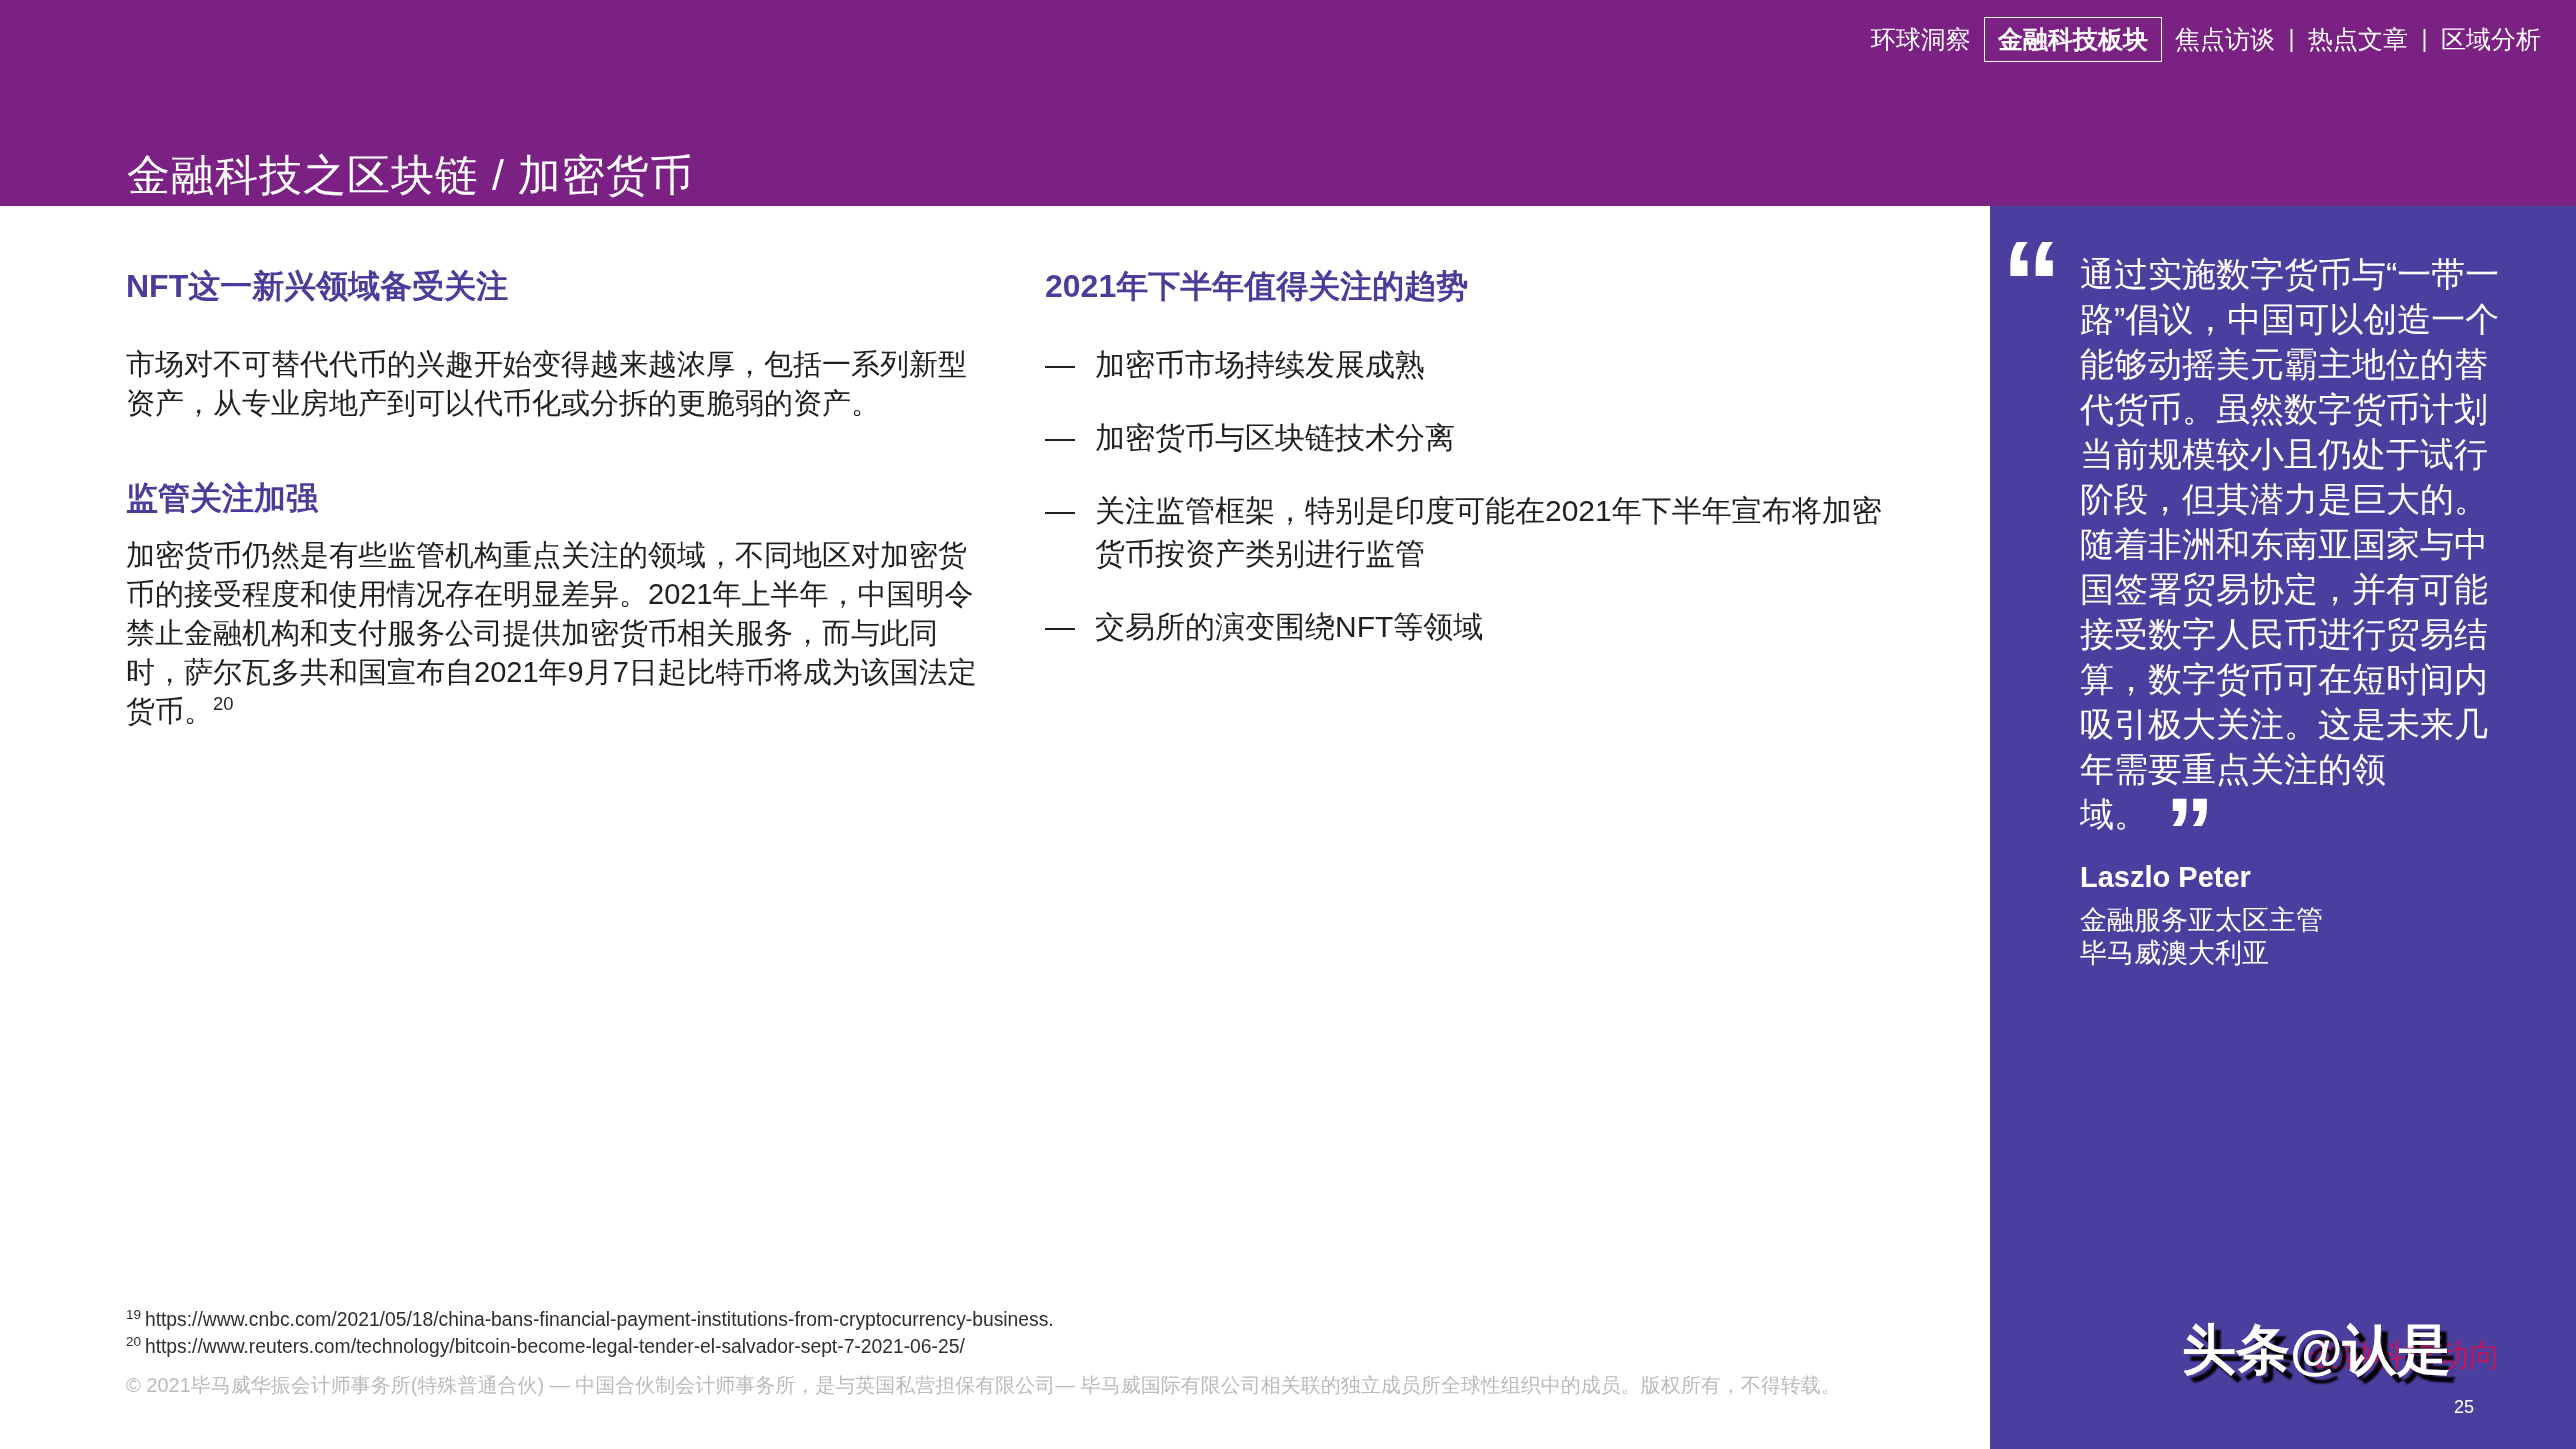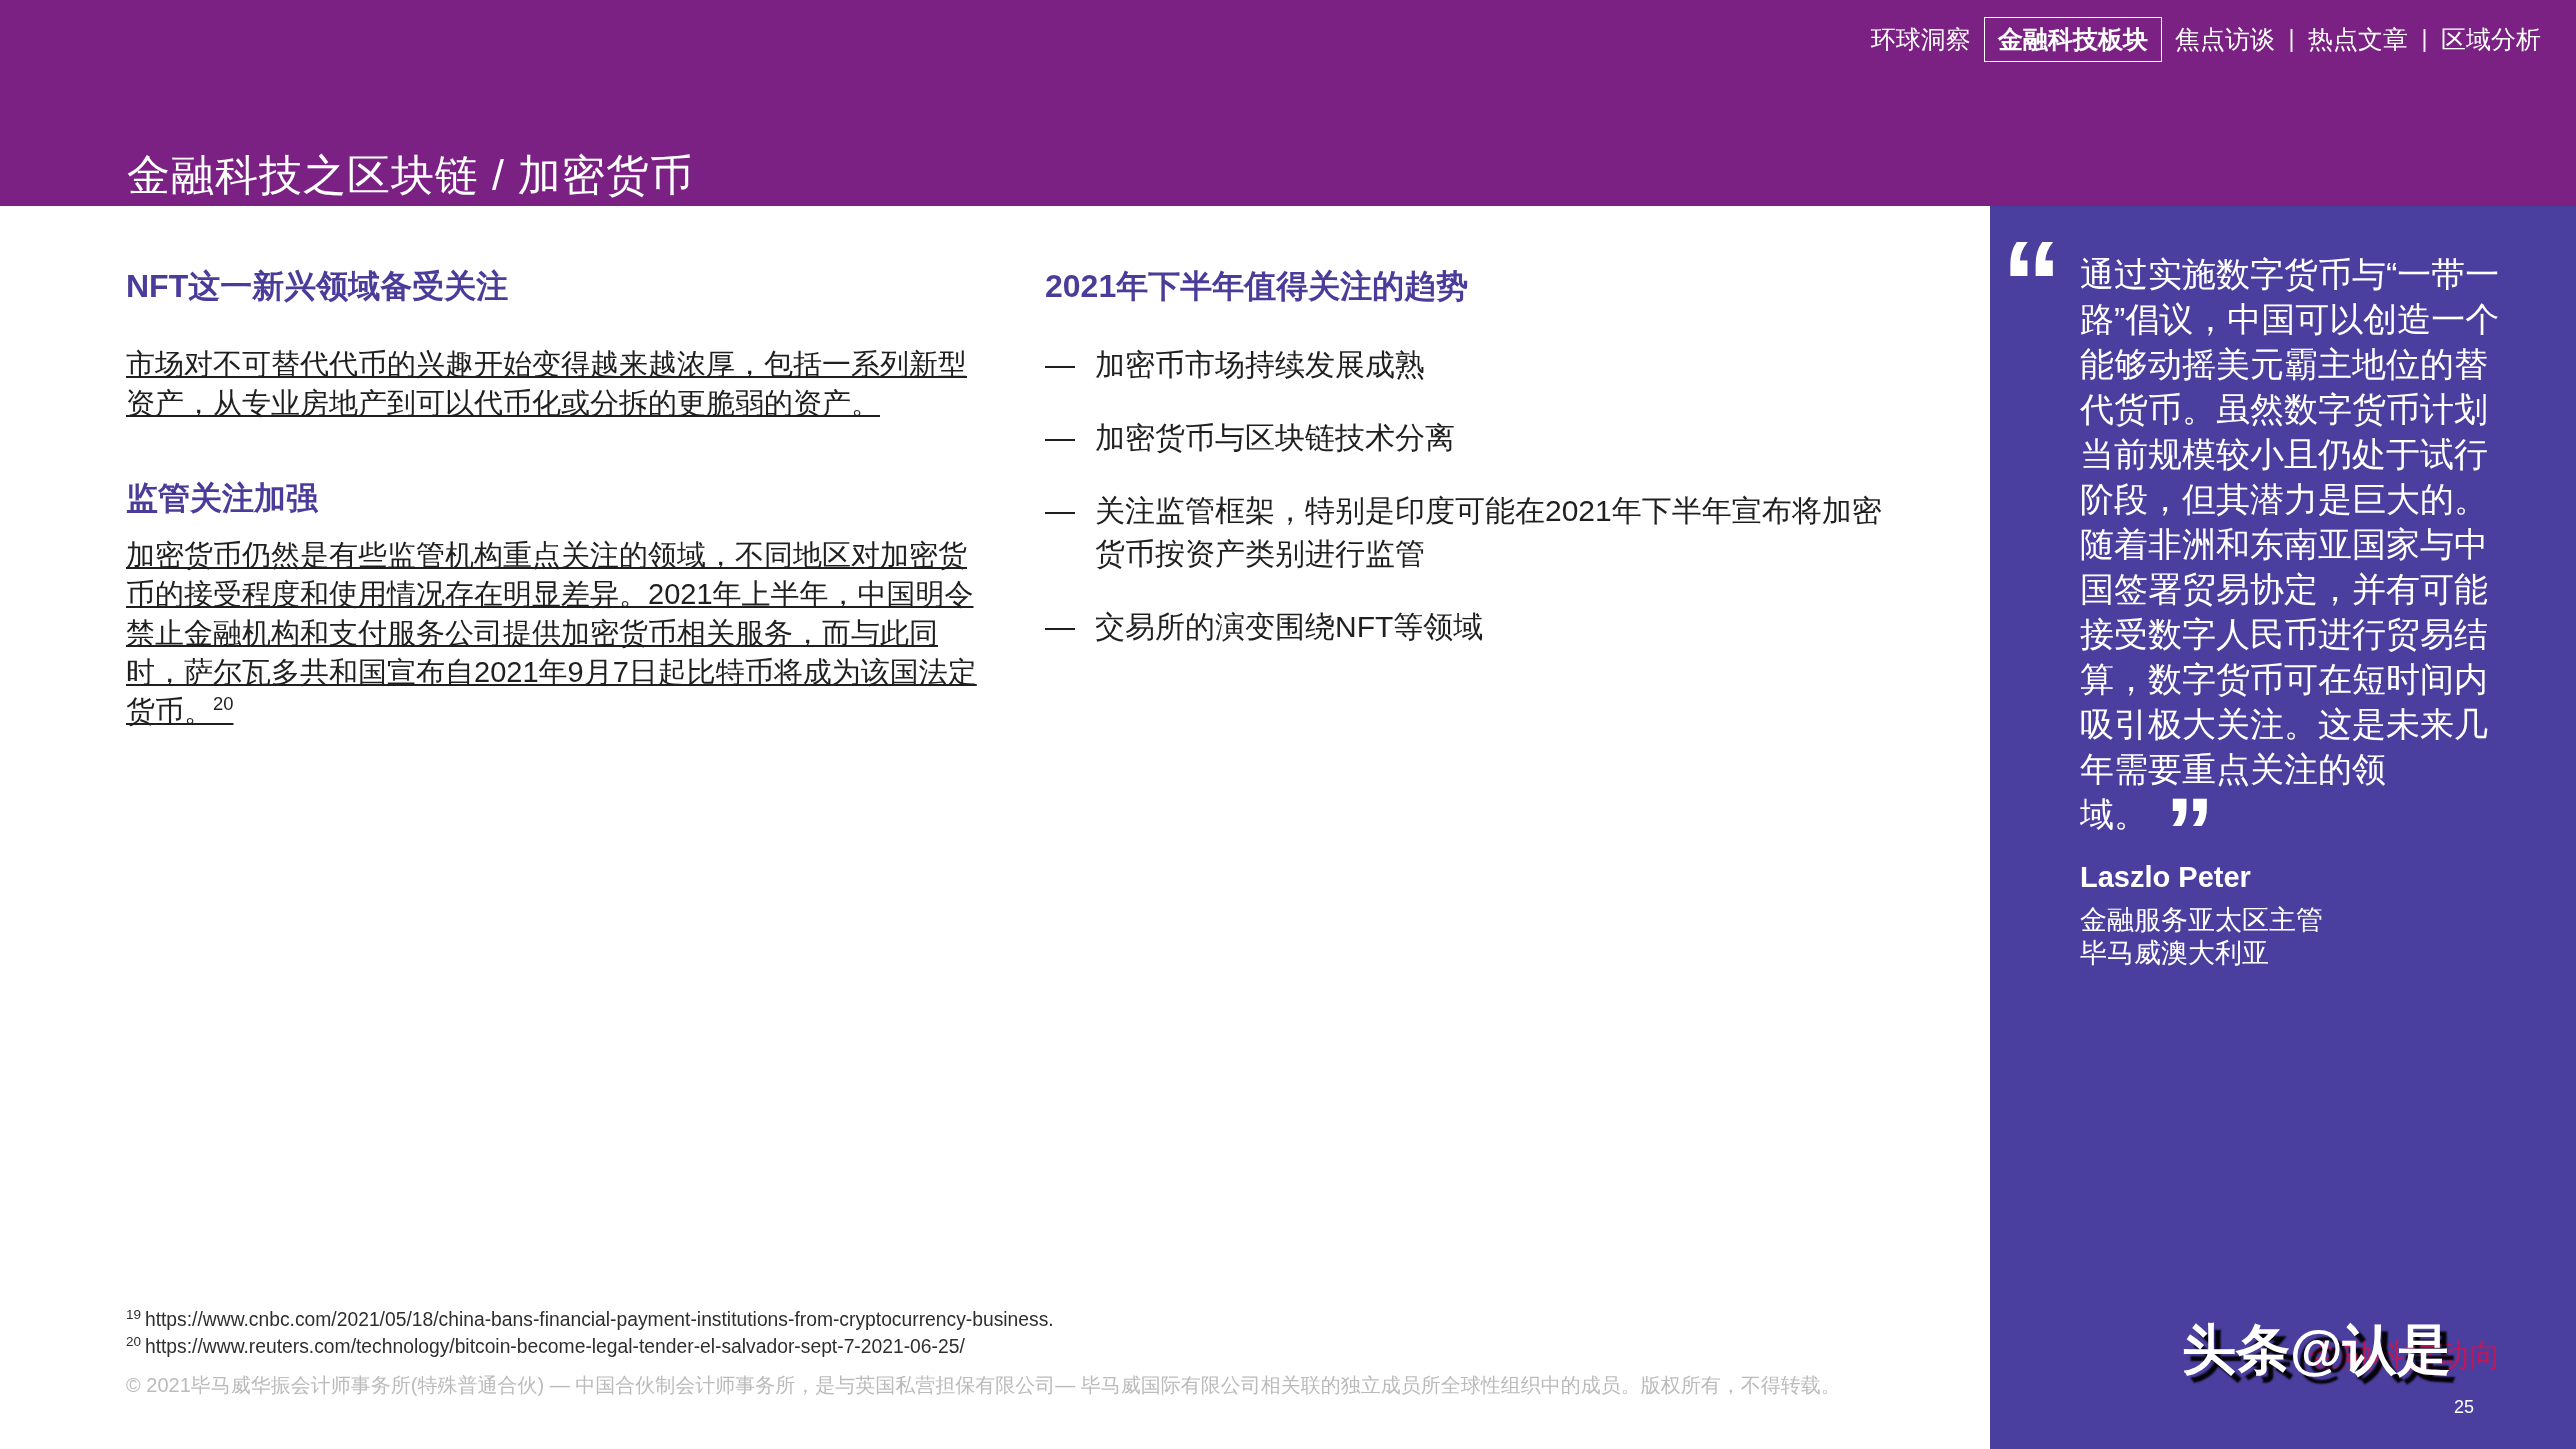--- a/index.html
+++ b/index.html
@@ -11,21 +11,21 @@
   .page-title{position:absolute;left:127px;top:118px;font-size:43px;font-weight:400;color:#ffffff;letter-spacing:1px;white-space:nowrap;}
   .top-nav{position:absolute;top:17.4px;right:35px;display:flex;align-items:center;gap:13.5px;color:#ffffff;font-size:25px;white-space:nowrap;}
   .top-nav .nav-item{padding:1.9px 0;}
   .top-nav .nav-item.active{border:1.9px solid #ffffff;padding:4.8px 12.6px;font-weight:700;}
   .top-nav .nav-divider{font-size:23px;opacity:.95;}
 
   
   .col-left{position:absolute;left:126px;top:267px;width:855px;}
   .col-mid{position:absolute;left:1045px;top:267px;width:845px;}
   .sec-heading{font-size:32px;font-weight:700;color:#4C3C99;margin:0 0 0 0;line-height:39px;}
-  .body-par{font-size:29px;color:#1f1f1f;line-height:39px;margin:0;text-decoration:underline;}
+  .body-par{font-size:29px;color:#1f1f1f;line-height:39px;margin:0;}
   .col-left .h1{margin-bottom:39px;}
   .col-left .p1{margin-bottom:56px;}
   .col-left .h2{margin-bottom:18px;font-family:Liberation Serif, serif;}
   sup.fn-ref{font-size:18.4px;vertical-align:super;line-height:0;}
 
   
   .col-mid .sec-heading{margin-bottom:37px;}
   .trend-item{display:flex;align-items:flex-start;margin-bottom:30px;font-size:30px;color:#1f1f1f;line-height:43px;}
   .trend-item .dash{width:50px;flex:0 0 50px;}
   .trend-item .t-text{flex:1;}

